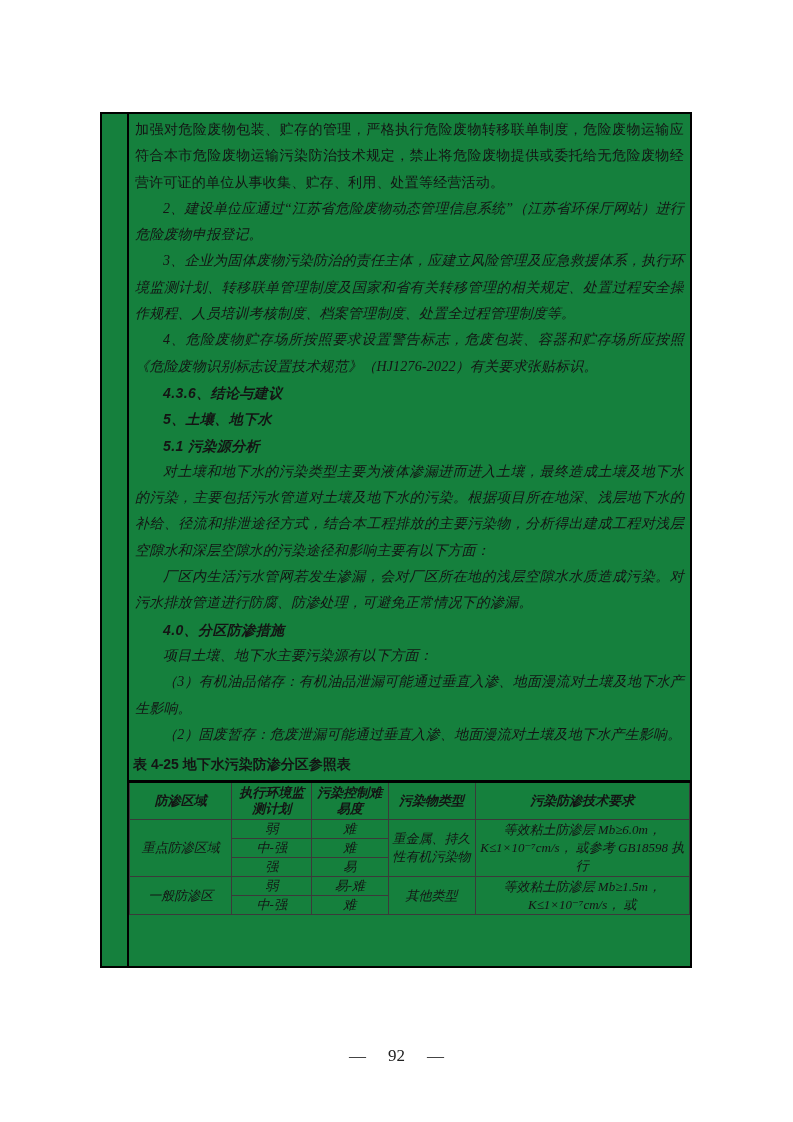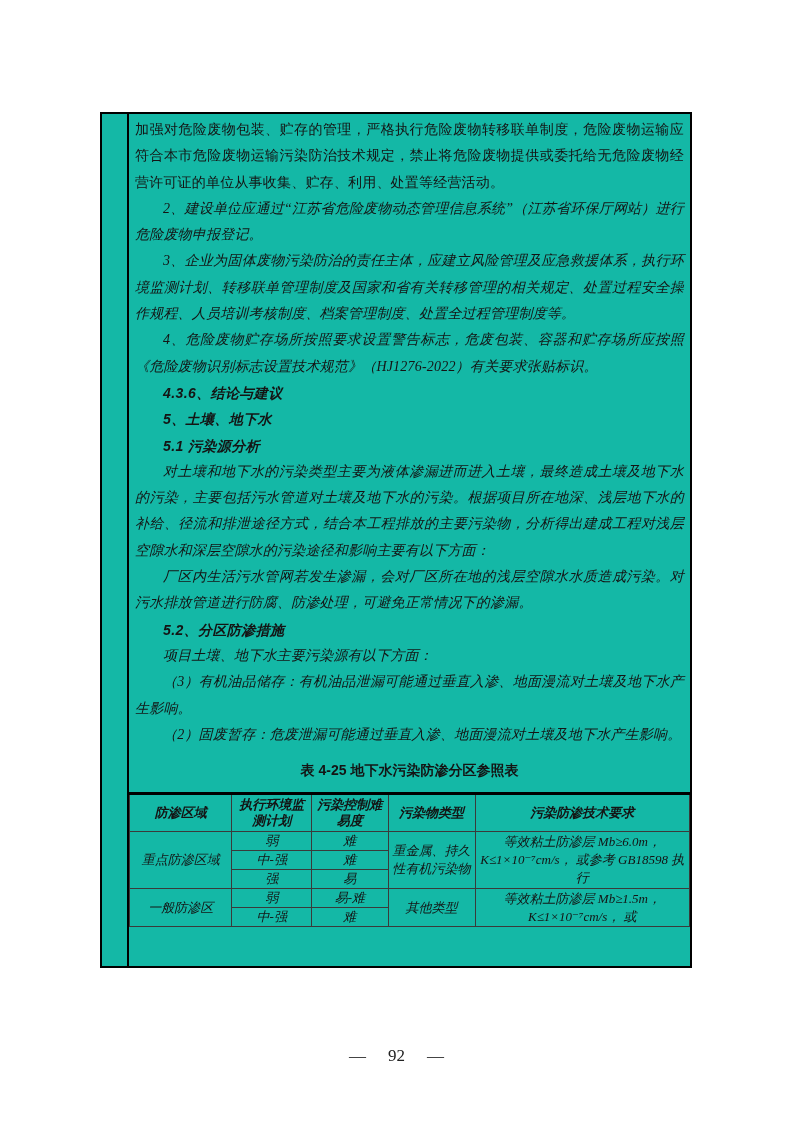--- a/index.html
+++ b/index.html
@@ -3,36 +3,36 @@
 <meta charset="utf-8">
 <style>
   html,body{margin:0;padding:0;}
   body{
     width:793px;height:1122px;background:#ffffff;position:relative;
     font-family:"Liberation Serif","DejaVu Serif",serif;color:#141414;
     overflow:hidden;
   }
   .doc-frame{
     position:absolute;left:100px;top:112px;width:592px;height:856px;
-    border:2px solid #000;box-sizing:border-box;display:flex;background:#14b8a6;
+    border:2px solid #000;box-sizing:border-box;display:flex;background:#15803d;
   }
   .margin-col{flex:0 0 25px;border-right:2px solid #000;}
   .content-col{flex:1 1 auto;overflow:hidden;padding-top:3px;box-sizing:border-box;}
   .para{
     font-size:14px;line-height:26.3px;text-align:justify;margin:0;padding:0 6px;
     letter-spacing:0.2px;
   }
   .indent{text-indent:2em;font-style:italic;}
   .heading{
     font-weight:bold;
     font-family:"Liberation Sans","DejaVu Sans",sans-serif;
     letter-spacing:0.4px;
   }
   .table-title{
-    font-weight:bold;text-align:center;font-size:14px;line-height:24px;margin:10px;
+    font-weight:bold;text-align:left;font-size:14px;line-height:24px;margin:4px;
     font-family:"Liberation Sans","DejaVu Sans",sans-serif;
   }
   table.ref{
     width:100%;border-collapse:collapse;table-layout:fixed;
     font-size:13px;border-top:3px solid #000;font-style:italic;
   }
   table.ref th,table.ref td{
     border:1px solid #3a3a3a;text-align:center;vertical-align:middle;
     padding:0 2px;box-sizing:border-box;overflow:hidden;
   }
@@ -58,21 +58,21 @@
 
     <p class="para">加强对危险废物包装、贮存的管理，严格执行危险废物转移联单制度，危险废物运输应符合本市危险废物运输污染防治技术规定，禁止将危险废物提供或委托给无危险废物经营许可证的单位从事收集、贮存、利用、处置等经营活动。</p>
     <p class="para indent">2、建设单位应通过“江苏省危险废物动态管理信息系统”（江苏省环保厅网站）进行危险废物申报登记。</p>
     <p class="para indent">3、企业为固体废物污染防治的责任主体，应建立风险管理及应急救援体系，执行环境监测计划、转移联单管理制度及国家和省有关转移管理的相关规定、处置过程安全操作规程、人员培训考核制度、档案管理制度、处置全过程管理制度等。</p>
     <p class="para indent">4、危险废物贮存场所按照要求设置警告标志，危废包装、容器和贮存场所应按照《危险废物识别标志设置技术规范》（HJ1276-2022）有关要求张贴标识。</p>
     <p class="para indent heading">4.3.6、结论与建议</p>
     <p class="para indent heading">5、土壤、地下水</p>
     <p class="para indent heading">5.1 污染源分析</p>
     <p class="para indent">对土壤和地下水的污染类型主要为液体渗漏进而进入土壤，最终造成土壤及地下水的污染，主要包括污水管道对土壤及地下水的污染。根据项目所在地深、浅层地下水的补给、径流和排泄途径方式，结合本工程排放的主要污染物，分析得出建成工程对浅层空隙水和深层空隙水的污染途径和影响主要有以下方面：</p>
     <p class="para indent">厂区内生活污水管网若发生渗漏，会对厂区所在地的浅层空隙水水质造成污染。对污水排放管道进行防腐、防渗处理，可避免正常情况下的渗漏。</p>
-    <p class="para indent heading">5.2、分区防渗措施</p>
+    <p class="para indent heading">4.0、分区防渗措施</p>
     <p class="para indent">项目土壤、地下水主要污染源有以下方面：</p>
     <p class="para indent">（3）有机油品储存：有机油品泄漏可能通过垂直入渗、地面漫流对土壤及地下水产生影响。</p>
     <p class="para indent">（2）固废暂存：危废泄漏可能通过垂直入渗、地面漫流对土壤及地下水产生影响。</p>
 
     <p class="table-title">表 4-25 地下水污染防渗分区参照表</p>
 
     <table class="ref">
       <colgroup>
         <col style="width:18.3%">
         <col style="width:14.2%">

